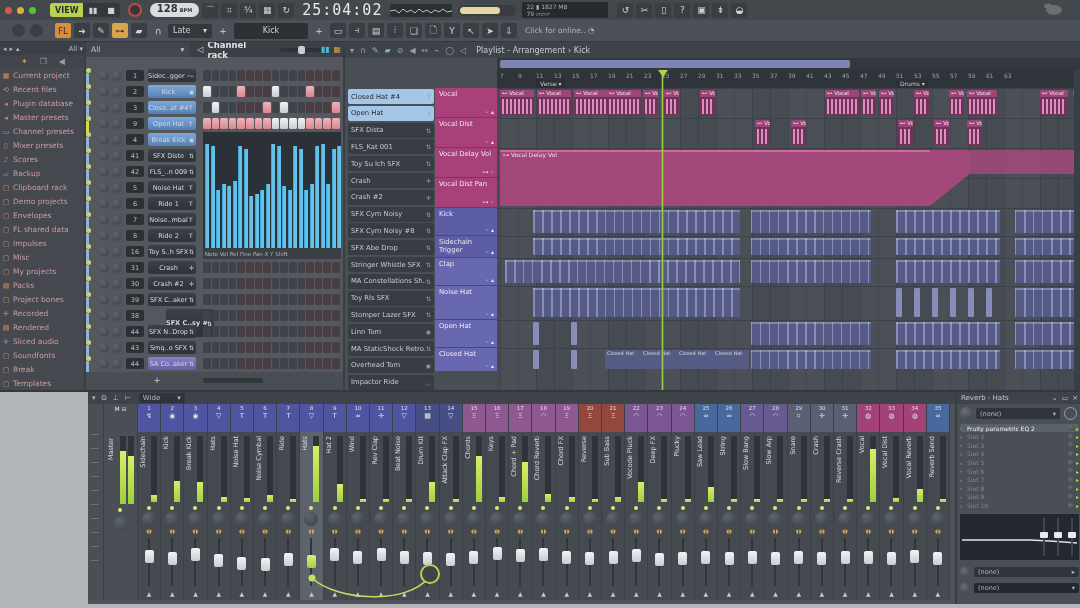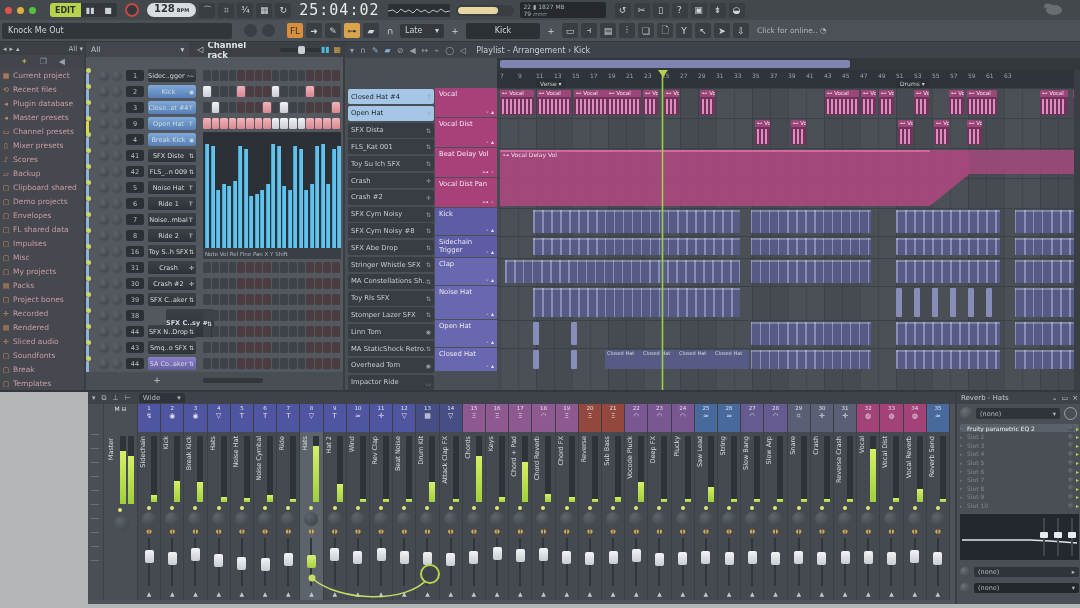--- a/index.html
+++ b/index.html
@@ -65,21 +65,21 @@
 #bottomstrip{left:0;top:604px;width:1080px;height:4px;background:#b4b7ba;position:absolute}
 </style>
 </head>
 <body>
 
 <div id="titlebar" class="panel">
   <span class="dot" style="background:#e0534a"></span>
   <span class="dot" style="background:#dfae3c"></span>
   <span class="dot" style="background:#53c23f"></span>
   <div style="display:flex;margin-left:14px;align-items:center">
-    <div class="tbtn pill">EDIT</div>
+    <div class="tbtn pill">VIEW</div>
     <div class="tbtn" style="border-radius:0">▮▮</div>
     <div class="tbtn" style="border-radius:0 3px 3px 0">■</div>
     <div style="width:14px;height:14px;border-radius:50%;background:#34383d;border:2px solid #c24a42;margin-left:8px"></div>
   </div>
   <div class="tempo" style="margin-left:8px">
     <span style="font-size:10px">128</span>
     <span style="font-size:5px;margin-left:2px">BPM</span>
   </div>
   <div class="ticon">⌒</div>
   <div class="ticon">⌗</div>
@@ -108,21 +108,20 @@
   <div class="ticon">◒</div>
   <div style="margin-left:auto;margin-right:14px">
     <svg width="26" height="16">
         <ellipse cx="14" cy="9" rx="8" ry="5" fill="#6a6e72"></ellipse>
         <ellipse cx="8" cy="5" rx="4" ry="2.5" fill="#6a6e72"></ellipse>
       </svg>
   </div>
 </div>
 
 <div id="toolbar2" class="panel">
-  <div style="width:230px;height:16px;background:#31363b;border-radius:2px;margin-left:2px;display:flex;align-items:center;padding:0 6px;font-size:8px;color:#cfd4d9">Knock Me Out</div>
   <div style="width:13px;height:13px;border-radius:50%;background:#3a3f44;margin-left:12px"></div>
   <div style="width:13px;height:13px;border-radius:50%;background:#3a3f44;margin-left:5px"></div>
   <div class="ticon" style="background:#d98e3c;color:#2c3135;margin-left:12px">FL</div>
   <div class="ticon">➜</div>
   <div class="ticon">✎</div>
   <div class="ticon" style="background:#d9a44c;color:#2c3135">⊶</div>
   <div class="ticon">▰</div>
   <div class="ticon plain">∩</div>
   <div class="tbtn" style="width:44px;margin-left:2px;justify-content:space-between">
       <span>Late</span>
@@ -184,21 +183,21 @@
       <div class="bitem" style="top: 111px;">
         <div class="ic ic">♪</div>
         <div style="white-space: nowrap;">Scores</div>
       </div>
       <div class="bitem" style="top: 125px;">
         <div class="ic ic">▱</div>
         <div style="white-space: nowrap;">Backup</div>
       </div>
       <div class="bitem" style="top: 139px;">
         <div class="ic ic">▢</div>
-        <div style="white-space: nowrap;">Clipboard shared</div>
+        <div style="white-space: nowrap;">Clipboard rack</div>
       </div>
       <div class="bitem" style="top: 153px;">
         <div class="ic ic">▢</div>
         <div style="white-space: nowrap;">Demo projects</div>
       </div>
       <div class="bitem" style="top: 167px;">
         <div class="ic ic">▢</div>
         <div style="white-space: nowrap;">Envelopes</div>
       </div>
       <div class="bitem" style="top: 181px;">
@@ -797,21 +796,21 @@
   <div id="pl-tracks">
       <div class="thead" style="top: 46px; height: 29px; background: rgb(168, 65, 122);">
         <div>Vocal</div>
         <div style="position: absolute; right: 3px; bottom: 2px; font-size: 6px; color: rgb(242, 220, 232);">◦ ▴</div>
       </div>
       <div class="thead" style="top: 76px; height: 29px; background: rgb(168, 65, 122);">
         <div>Vocal Dist</div>
         <div style="position: absolute; right: 3px; bottom: 2px; font-size: 6px; color: rgb(242, 220, 232);">◦ ▴</div>
       </div>
       <div class="thead" style="top: 106px; height: 29px; background: rgb(168, 65, 122);">
-        <div>Beat Delay Vol</div>
+        <div>Vocal Delay Vol</div>
         <div style="position: absolute; right: 3px; bottom: 2px; font-size: 6px; color: rgb(242, 220, 232);">⊶ ◦</div>
       </div>
       <div class="thead" style="top: 136px; height: 29px; background: rgb(168, 65, 122);">
         <div>Vocal Dist Pan</div>
         <div style="position: absolute; right: 3px; bottom: 2px; font-size: 6px; color: rgb(242, 220, 232);">⊶ ◦</div>
       </div>
       <div class="thead" style="top: 166px; height: 27px; background: rgb(93, 93, 165);">
         <div>Kick</div>
         <div style="position: absolute; right: 3px; bottom: 2px; font-size: 6px; color: rgb(242, 220, 232);">◦ ▴</div>
       </div>

